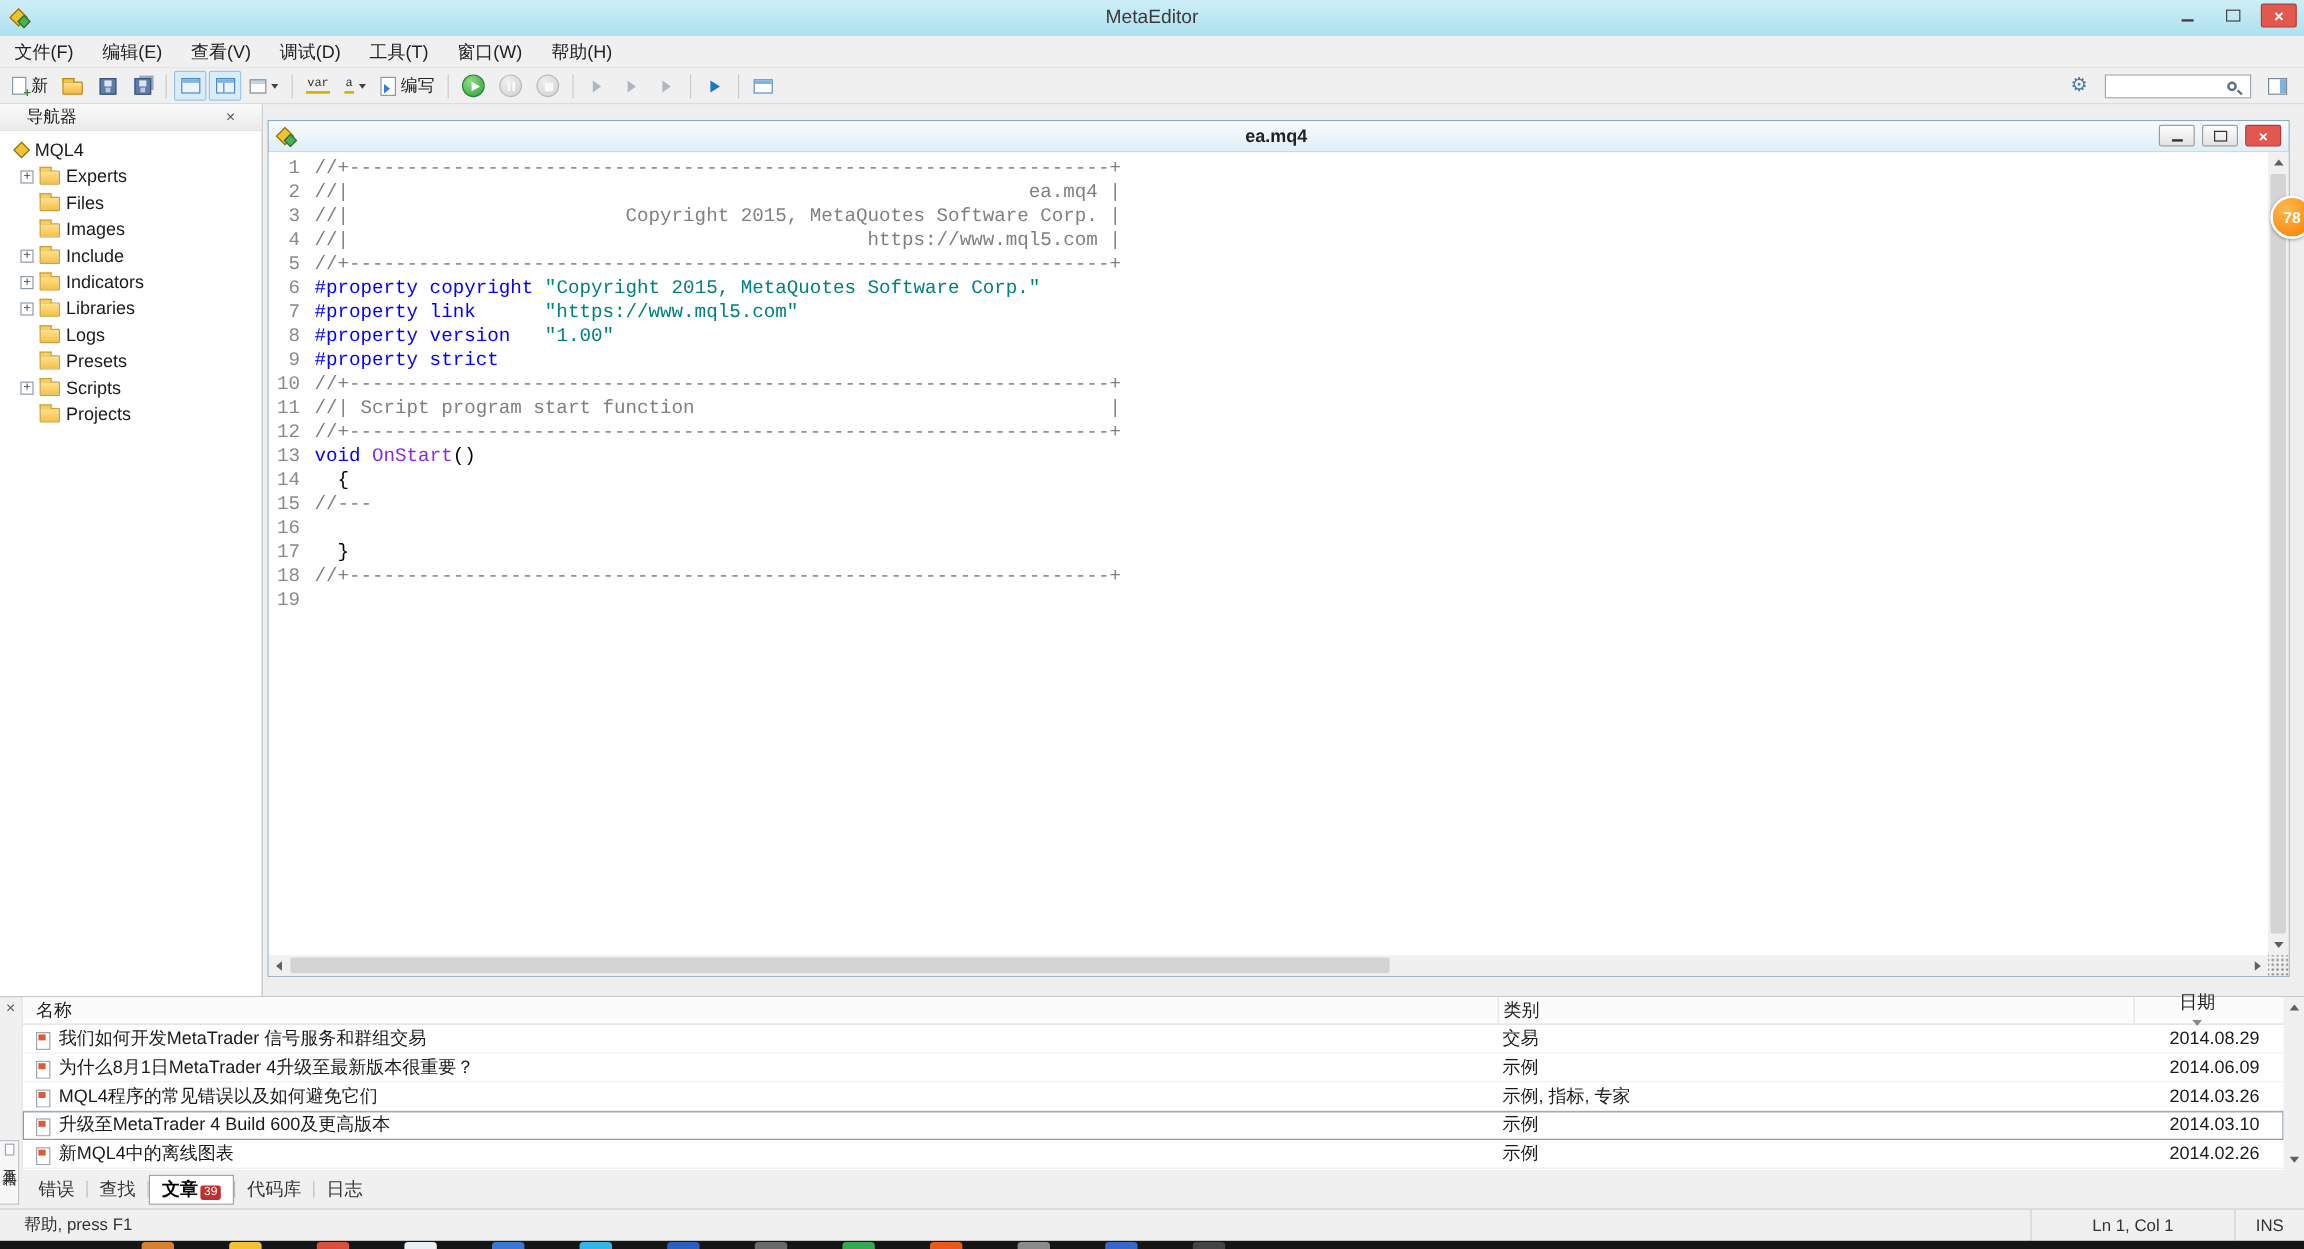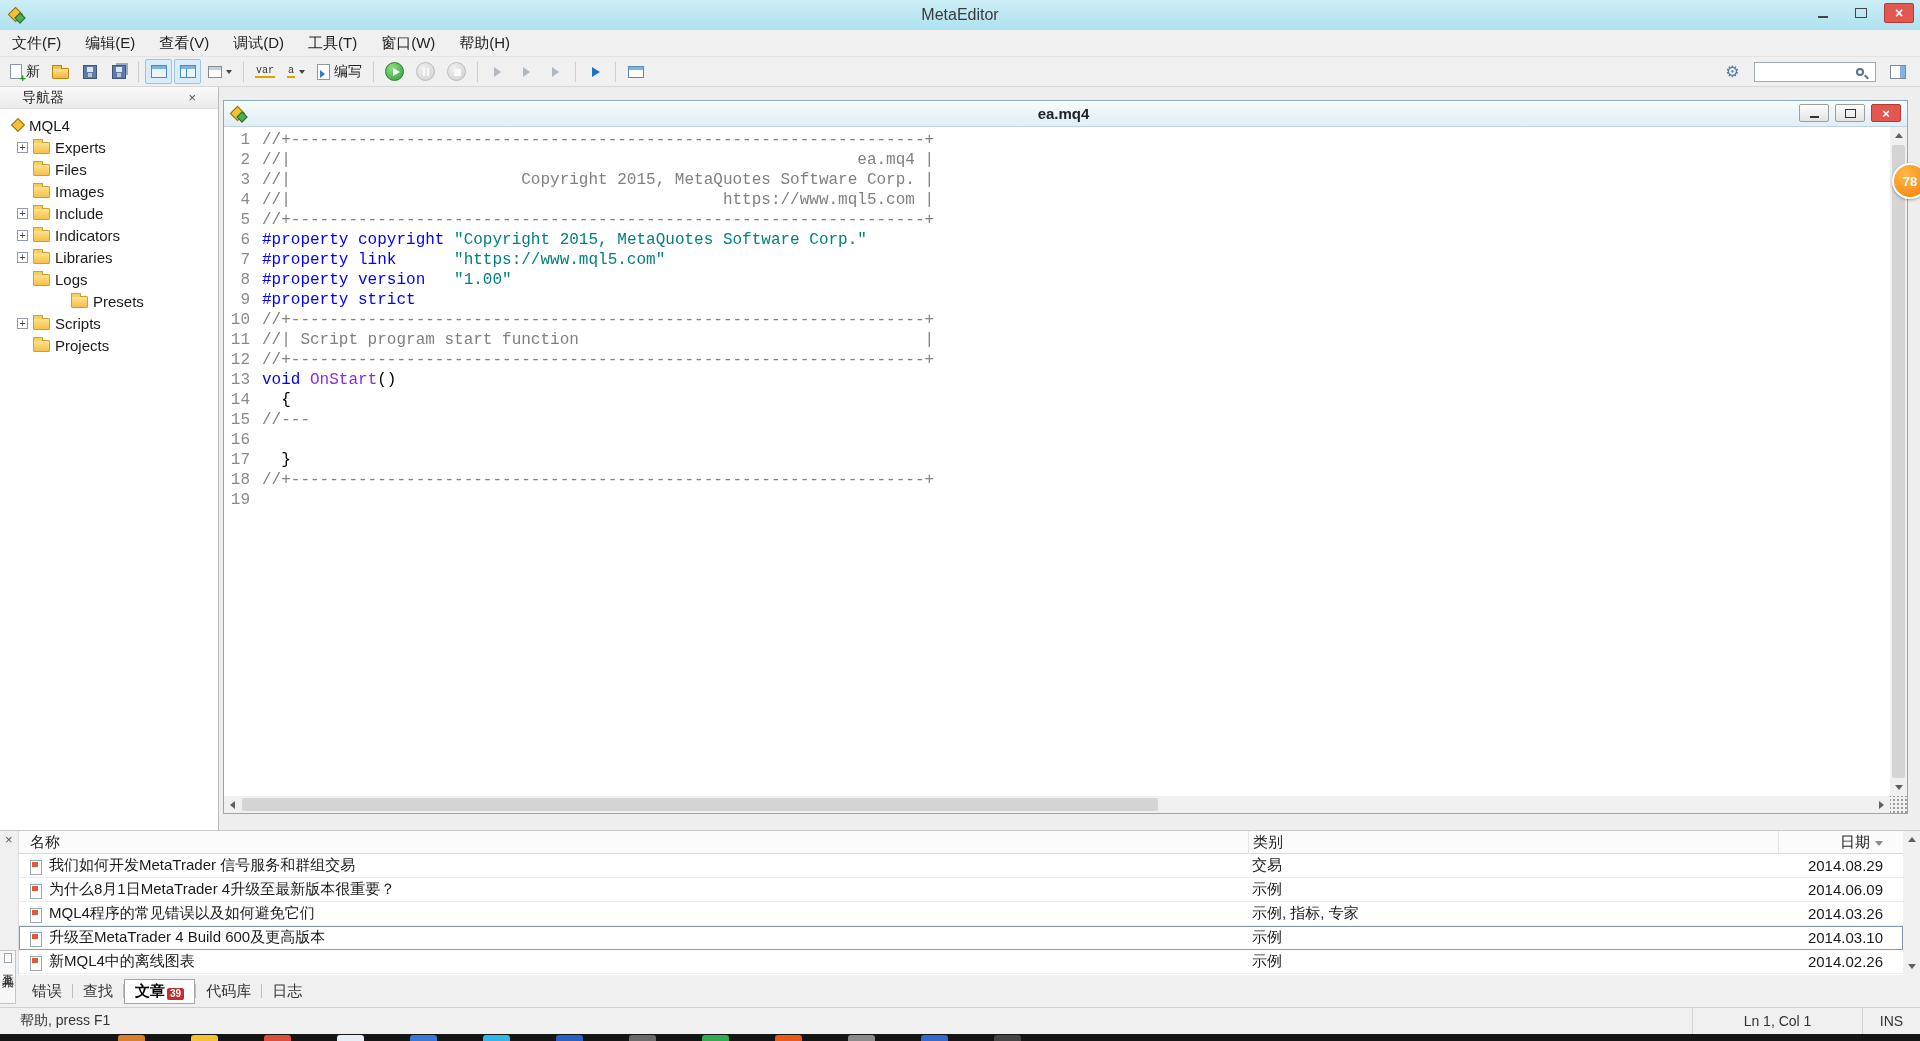--- a/index.html
+++ b/index.html
@@ -159,41 +159,41 @@
     border-left:1px solid #dcdcdc; font-size:15px; }
   .tb-head { height:23px; display:flex; align-items:center; background:#fbfbfb; border-bottom:1px solid #d9d9d9;
     color:#222; }
   .tb-row { height:24px; display:flex; align-items:center; border-bottom:1px solid #ededed; background:#fff; }
   .tb-row.focused { outline:1px solid #8899aa; outline-offset:-1px; }
   .col-name { flex:1; display:flex; align-items:flex-end; gap:7px; padding-left:11px; overflow:hidden; white-space:nowrap; }
   .col-cat { width:530px; flex:none; padding-left:4px; white-space:nowrap; overflow:hidden; }
   .tb-head .col-cat { border-left:1px solid #e4e4e4; height:100%; display:flex; align-items:center; }
   .col-date { width:125px; flex:none; text-align:right; padding-right:20px; white-space:nowrap; }
   .tb-head .col-date { border-left:1px solid #e4e4e4; height:100%; display:flex; align-items:center;
-    justify-content:flex-end; gap:5px; }
+    justify-content:flex-end; gap:5px;flex-direction:column; }
   .sort-tri { width:0; height:0; border-left:4px solid transparent; border-right:4px solid transparent;
     border-top:5px solid #8a8a8a; margin-bottom:-2px; }
   .ico-doc { width:12px; height:15px; background:#fff; border:1px solid #9aa7b5; position:relative; flex:none; }
   .ico-doc::before { content:""; position:absolute; left:1px; top:1px; width:6px; height:5px; background:#e05a3a; }
   .tbx-scroll { position:absolute; right:0; top:0; bottom:0; width:17px; background:#f0f0f0; }
 
   
   .side-tab { position:absolute; left:0; top:950px; width:16px; height:54px; background:#f7f7f7;
     border:1px solid #c4c4c4; border-left:none; display:flex; flex-direction:column; align-items:center;
     padding-top:2px; gap:2px; overflow:hidden; z-index:30; }
   .side-tab .vtext { writing-mode:vertical-rl; font-size:12px; color:#333; letter-spacing:1px; }
   .ico-doc-mini { width:8px; height:10px; background:#fff; border:1px solid #9aa7b5; flex:none; }
 
   
   .tabs-row { position:absolute; left:0; top:975px; width:1920px; height:32px; background:#f0f0f0;
     display:flex; align-items:center; padding-left:22px; font-size:15px; }
   .tbx-tab { padding:2px 10px; display:flex; align-items:flex-start; gap:2px; color:#333; }
   .tbx-tab.active { background:#fff; border:1px solid #a5a5a5; font-weight:bold; color:#000; }
   .tab-sep { width:1px; height:14px; background:#bdbdbd; }
-  .tab-badge { background:#c22d2d; color:#fff; font-size:10px; font-weight:bold; line-height:12px;
+  .tab-badge { background:#c22d2d; color:#fff; font-size:10px; font-weight:normal; line-height:12px;
     padding:0 3px; border-radius:2px; margin-top:6px; }
 
   
   .statusbar { position:absolute; left:0; top:1007px; width:1920px; height:27px; background:#f0f0f0;
     border-top:1px solid #d0d0d0; display:flex; align-items:center; font-size:14px; color:#333; }
   .sb-left { padding-left:20px; flex:1; }
   .sb-box { height:100%; display:flex; align-items:center; justify-content:center; border-left:1px solid #d0d0d0; }
   .sb-pos { width:170px; }
   .sb-mode { width:58px; }
 
@@ -343,21 +343,21 @@
         <div class="tree-row" style="padding-left: 17px;">
           <span class="expand-box">+</span>
           <span class="ico-folder"></span>
           <span class="tree-label">Libraries</span>
         </div>
         <div class="tree-row" style="padding-left: 17px;">
           <span class="expand-spacer"></span>
           <span class="ico-folder"></span>
           <span class="tree-label">Logs</span>
         </div>
-        <div class="tree-row" style="padding-left: 17px; margin-left: 38px;">
+        <div class="tree-row" style="padding-left: 17px;">
           <span class="expand-spacer"></span>
           <span class="ico-folder"></span>
           <span class="tree-label">Presets</span>
         </div>
         <div class="tree-row" style="padding-left: 17px;">
           <span class="expand-box">+</span>
           <span class="ico-folder"></span>
           <span class="tree-label">Scripts</span>
         </div>
         <div class="tree-row" style="padding-left: 17px;">

